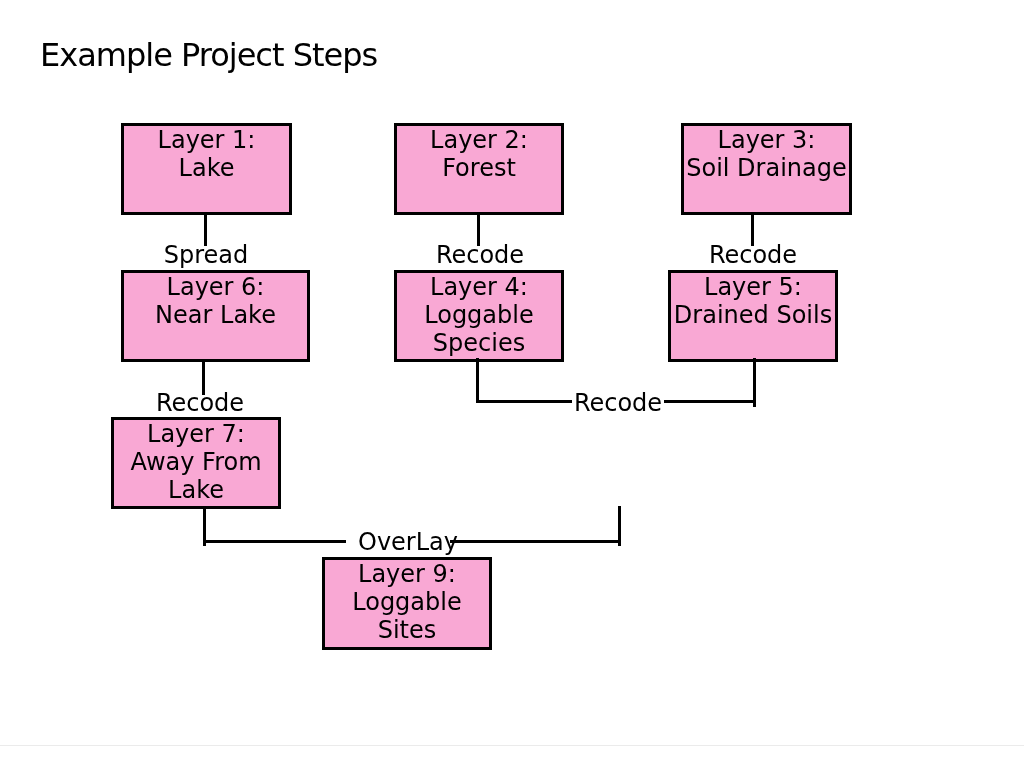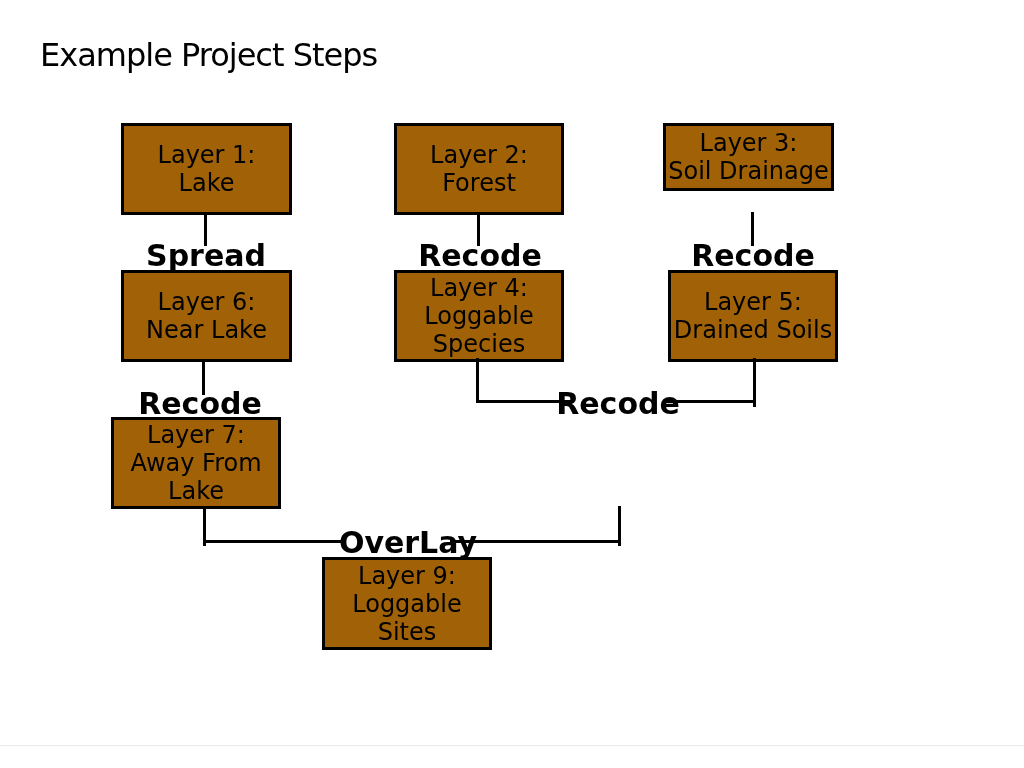--- a/index.html
+++ b/index.html
@@ -6,62 +6,62 @@
   .slide{
     position:relative;width:1024px;height:768px;background:#ffffff;
     font-family:"DejaVu Sans","Liberation Sans",sans-serif;color:#000;
     overflow:hidden;
   }
   .title{
     position:absolute;left:40px;top:33px;
     font-size:32px;line-height:44px;letter-spacing:-1px;font-weight:400;
   }
   .node{
-    position:absolute;box-sizing:border-box;border:3px solid #000;background:#a16207;
-    display:flex;align-items:center;justify-content:center;
+    position:absolute;box-sizing:border-box;border:3px solid #000;background:#f9a8d4;
+    display:flex;justify-content:center;
   }
   .node-text{
     white-space:pre;text-align:center;font-size:24px;line-height:28px;
   }
   .edge-label{
     position:absolute;transform:translateX(-50%);
-    font-size:30px;line-height:25px;white-space:pre;background:transparent;font-weight:bold;
+    font-size:24px;line-height:25px;white-space:pre;background:transparent;
   }
   .line{position:absolute;background:#000;}
   .slide-edge{position:absolute;background:#ebebeb;}
 </style>
 </head>
 <body>
 
 <div class="slide">
 
   <div class="title">Example Project Steps</div>
 
   <div class="node" style="left:121px;top:123px;width:171px;height:92px">
     <div class="node-text">Layer 1:
 Lake</div>
   </div>
   <div class="node" style="left:394px;top:123px;width:170px;height:92px">
     <div class="node-text">Layer 2:
 Forest</div>
   </div>
-  <div class="node" style="left:663px;top:123px;width:171px;height:68px">
+  <div class="node" style="left:681px;top:123px;width:171px;height:92px">
     <div class="node-text">Layer 3:
 Soil Drainage</div>
   </div>
 
   <div class="line" style="left:204px;top:212px;width:3px;height:34px"></div>
   <div class="line" style="left:477px;top:212px;width:3px;height:34px"></div>
   <div class="line" style="left:751px;top:212px;width:3px;height:34px"></div>
 
   <div class="edge-label" style="left:206px;top:243px">Spread</div>
   <div class="edge-label" style="left:480px;top:243px">Recode</div>
   <div class="edge-label" style="left:753px;top:243px">Recode</div>
 
-  <div class="node" style="left:121px;top:270px;width:171px;height:92px">
+  <div class="node" style="left:121px;top:270px;width:189px;height:92px">
     <div class="node-text">Layer 6:
 Near Lake</div>
   </div>
   <div class="node" style="left:394px;top:270px;width:170px;height:92px">
     <div class="node-text">Layer 4:
 Loggable
 Species</div>
   </div>
   <div class="node" style="left:668px;top:270px;width:170px;height:92px">
     <div class="node-text">Layer 5:

